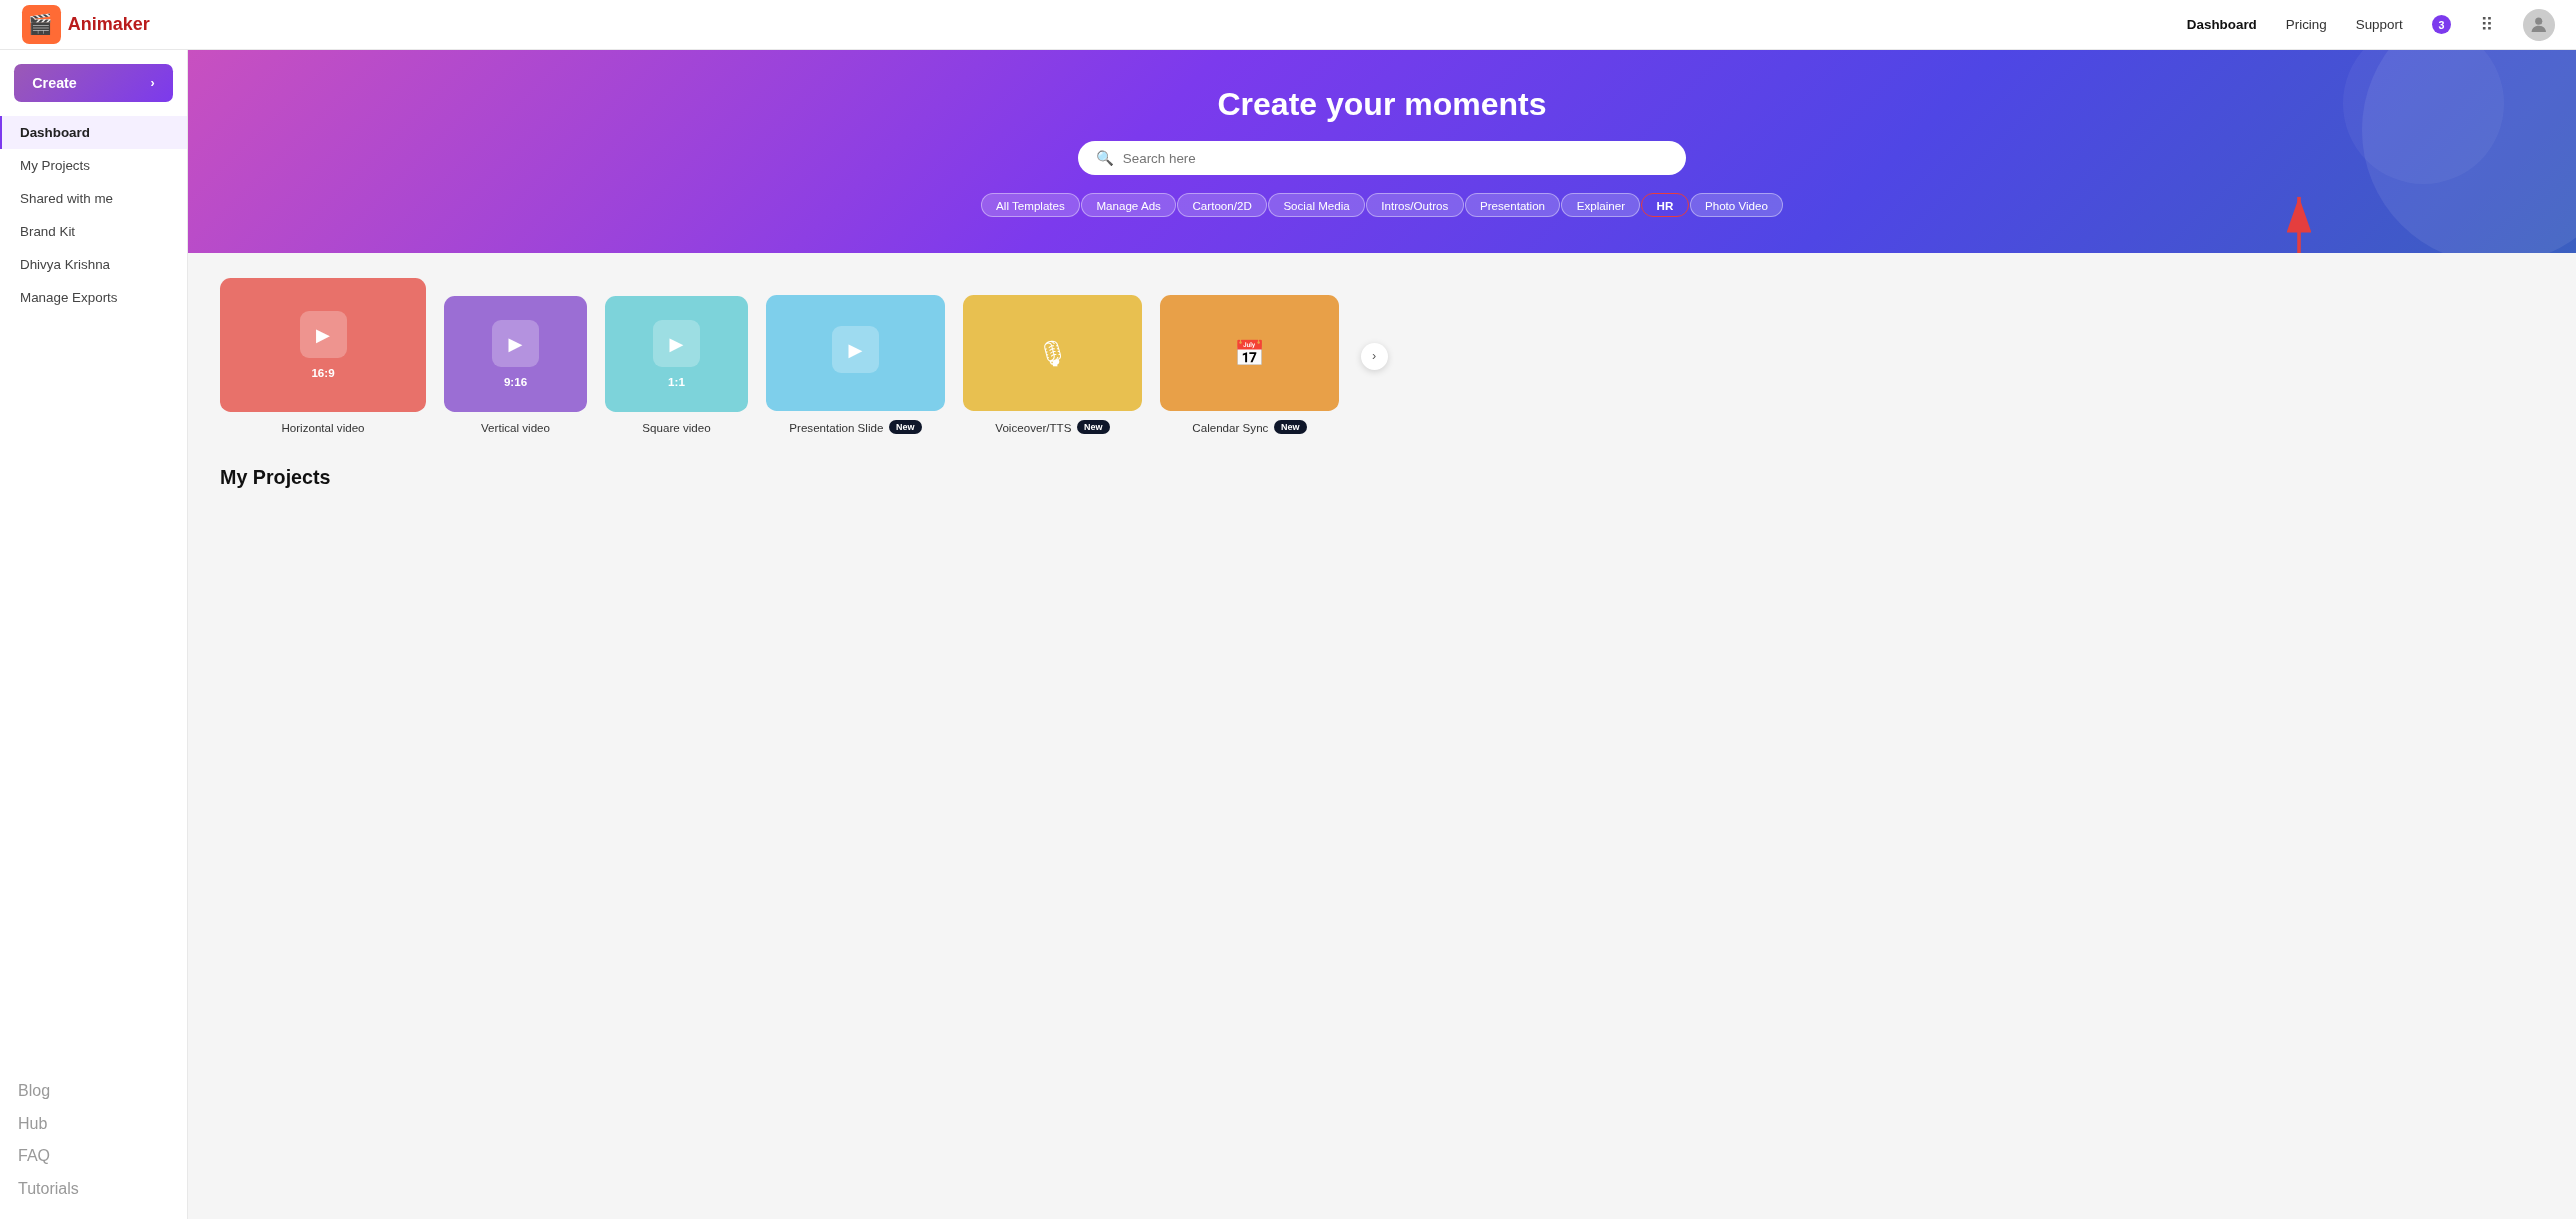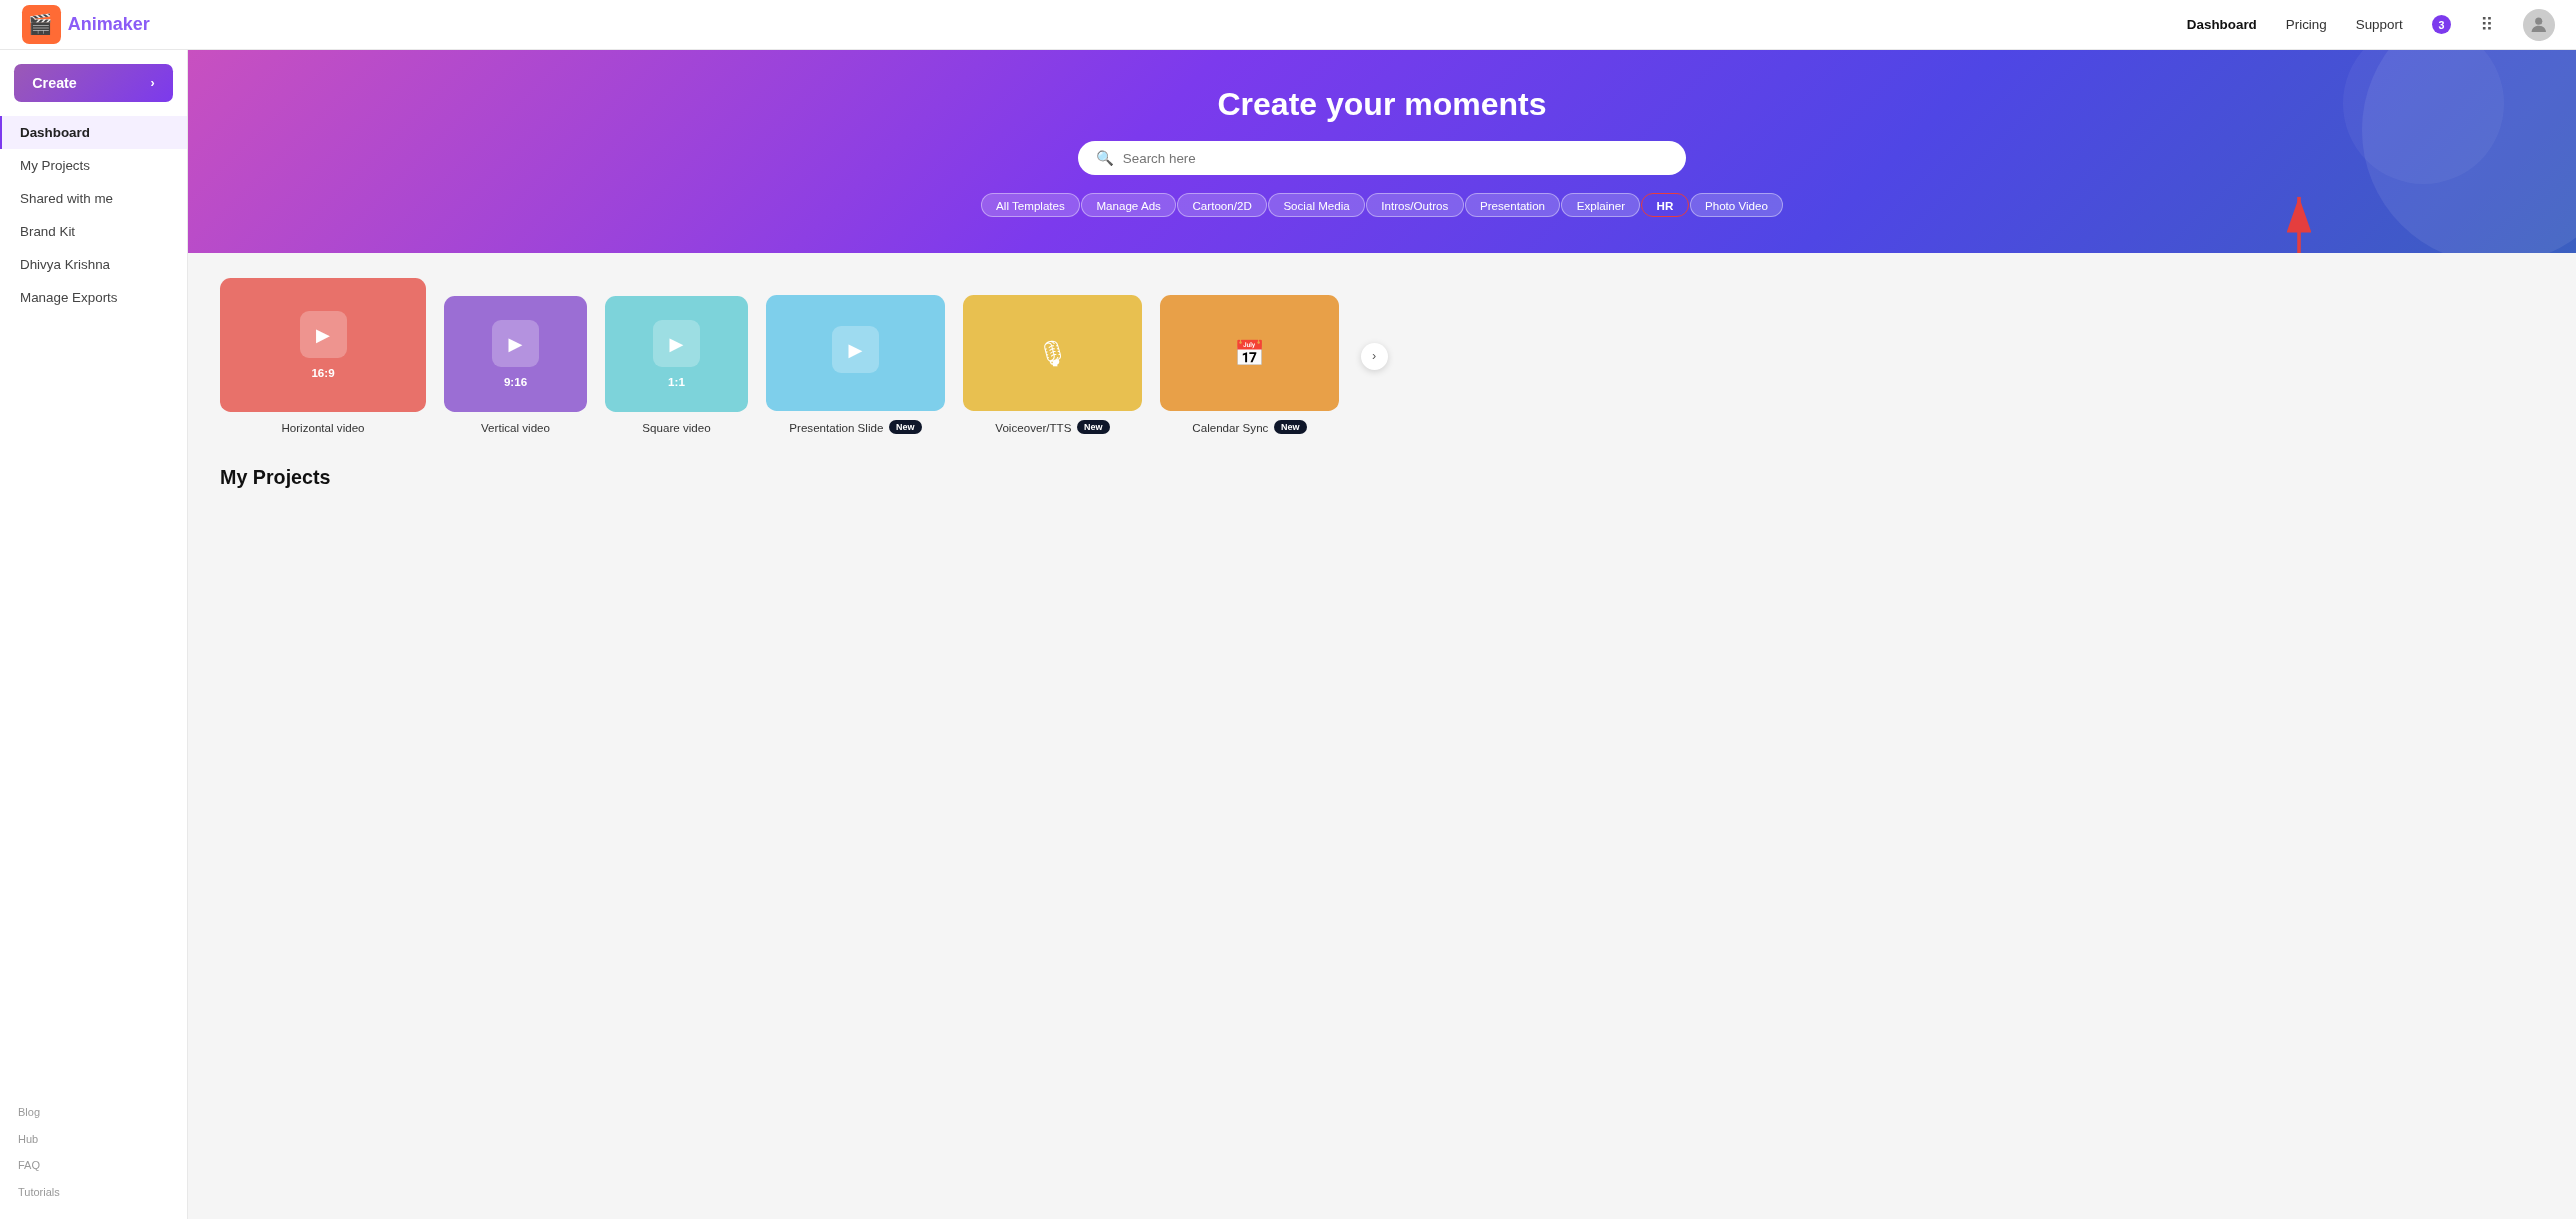--- a/index.html
+++ b/index.html
@@ -20,21 +20,21 @@
       display: flex; align-items: center; gap: 7.2px; flex: 1;
     }
     .logo-icon {
       width: 39px; height: 39px;
       background: #ff6b35;
       border-radius: 7.2px;
       display: flex; align-items: center; justify-content: center;
       font-size: 19.7px;
     }
     .logo-text {
-      font-size: 18px; font-weight: 700; color: #8b5cf6;
+      font-size: 18px; font-weight: 700; color: #b91c1c;
     }
     .topnav-links {
       display: flex; align-items: center; gap: 29px;
     }
     .topnav-link {
       font-size: 13.4px; color: #333; cursor: pointer; font-weight: 400;
     }
     .topnav-link.active { font-weight: 700; color: #111; }
     .notif-badge {
       background: #7c3aed; color: #fff; border-radius: 50%;
@@ -91,21 +91,21 @@
     .sidebar-item.active {
       background: #f5f0ff;
       border-left: 2.7px solid #7c3aed;
       font-weight: 700;
       color: #222;
     }
     .sidebar-divider { flex: 1; }
     .sidebar-footer { display: flex; flex-direction: column; }
     .sidebar-footer-item {
       padding: 7.2px 18px;
-      font-size: 11px;
+      font-size: 16px;
       color: #999;
       cursor: pointer;
     }
 
     
     .main {
       flex: 1;
       overflow-y: auto;
       padding: 0;
     }

